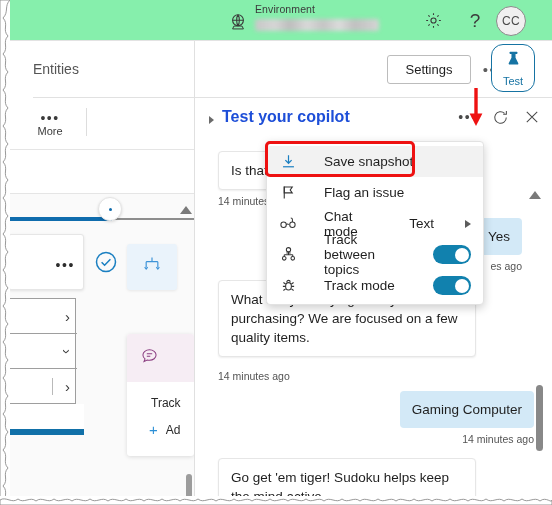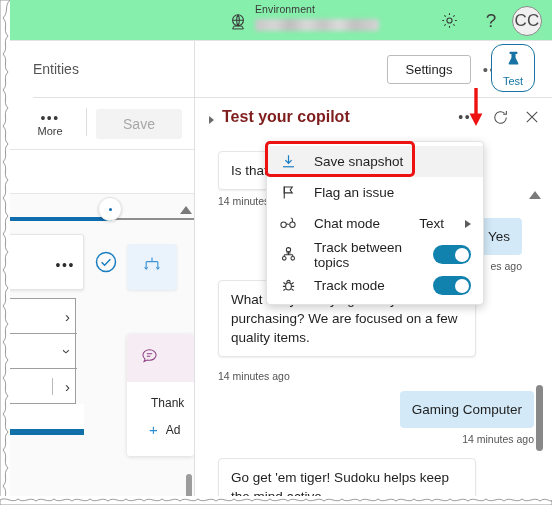--- a/index.html
+++ b/index.html
@@ -57,22 +57,22 @@
   .ab-btn {
     width: 42px; height: 41px; display: flex; align-items: center; justify-content: center;
     color: #3b3b3b;
   }
   .ab-btn svg { display:block; }
   .qmark { font-size: 19px; color: #3b3b3b; font-weight: 400; line-height:1; }
   .avatar {
     width: 30px; height: 30px; border-radius: 50%;
     border: 1px solid #8a8a8a; background: #f0f0f0;
     display: flex; align-items: center; justify-content: center;
-    font-size: 17px; color: #4a4a4a; letter-spacing: .3px;
-    margin-right: 10px;
+    font-size: 12px; color: #4a4a4a; letter-spacing: .3px;
+    margin-right: 26px;
   }
 
   
   .cmdbar {
     position: absolute; left: 8px; top: 41px; right: 0; height: 57px;
     background: #ffffff;
     border-bottom: 1px solid #e1e1e1;
     margin-left: 25px;
   }
   .entities-label {
@@ -231,21 +231,21 @@
     position: absolute; left: 0; top: 0; right: 0; height: 40px;
   }
   .chev-right-small {
     position: absolute; left: 14px; top: 18px;
     width: 0; height: 0;
     border-top: 4px solid transparent; border-bottom: 4px solid transparent;
     border-left: 5px solid #6b6b6b;
   }
   .chat-title {
     position: absolute; left: 27px; top: 10px;
-    font-size: 16px; font-weight: bold; color: #7f1d1d;
+    font-size: 16px; font-weight: bold; color: #1d4ed8;
   }
   .chat-actions {
     position: absolute; right: 10px; top: 8px;
     display: flex; align-items: center; gap: 12px;
   }
   .chat-actions .act {
     width: 20px; height: 22px; display: flex; align-items: center; justify-content: center;
     color: #4a4a4a;
   }
   .hact-dots { font-size: 14px; color: #4a4a4a; letter-spacing: 1.6px; }
@@ -303,21 +303,21 @@
     border-radius: 4px;
     box-shadow: 0 3px 10px rgba(0,0,0,.20);
     z-index: 50;
     padding: 4px 0;
   }
   .ctx-item {
     position: relative;
     height: 31px;
     display: flex; align-items: center;
     padding: 0 10px 0 12px;
-    gap: 17px;
+    gap: 27px;
   }
   .ctx-item.hl { background: #f2f2f2; }
   .ctx-ic { width: 18px; height: 18px; display: flex; align-items: center; justify-content: center; color: #343434; }
   .ctx-lbl { font-size: 13.5px; color: #1f1f1f; flex: 1; }
   .ctx-val { font-size: 13.5px; color: #1f1f1f; margin-right: 4px; }
   .ctx-chev {
     width: 0; height: 0;
     border-top: 4.5px solid transparent; border-bottom: 4.5px solid transparent;
     border-left: 6px solid #5c5c5c;
     margin-right: 2px;
@@ -393,23 +393,20 @@
   </div>
 
   <div class="designer">
 
     <div class="d-toolbar">
       <div class="more-btn">
         <span class="more-dots">•••</span>
         <span class="more-label">More</span>
       </div>
       <div class="tb-sep"></div>
-      <div class="save-btn">
-        <span>Save</span>
-      </div>
     </div>
 
     <div class="d-subrow"></div>
 
     <div class="d-canvas">
       <div class="node-connector-h"></div>
       <div class="node-connector-gray"></div>
       <div class="node-handle">
           <i></i>
         </div>
@@ -452,21 +449,21 @@
 
       <div class="msg-card">
         <div class="head">
           <span>
             <svg viewBox="0 0 24 24" width="19" height="19" fill="none" stroke="#8a3d80" stroke-width="1.3">
               <path d="M12 3.6c4.6 0 8.3 2.9 8.3 6.6 0 3.6-3.7 6.6-8.3 6.6-1 0-2-.15-2.9-.4l-4 1.9 1.2-3.2c-1.6-1.2-2.6-2.9-2.6-4.9 0-3.7 3.7-6.6 8.3-6.6z"></path>
               <path d="M8.6 8.6h6.8M8.6 11.6h4.4"></path>
             </svg>
           </span>
         </div>
-        <div class="thanks">Thank</div>
+        <div class="thanks">Track</div>
         <div class="addrow">
           <span class="plus">+</span>
           <span class="addtxt">Ad</span>
         </div>
       </div>
 
       <div class="left-vscroll"></div>
     </div>
   </div>
 

